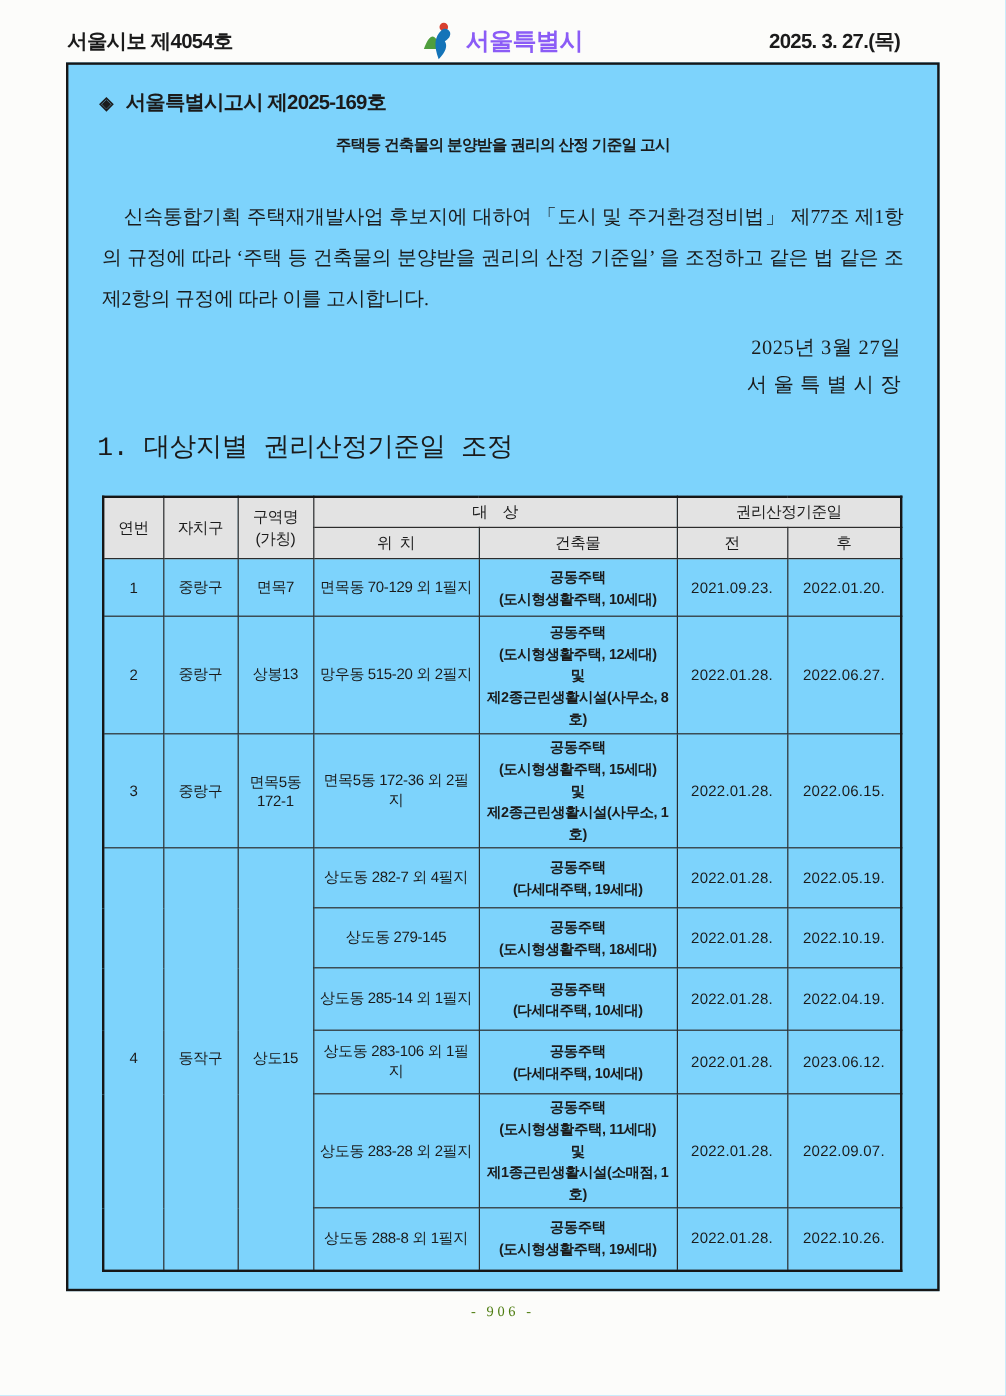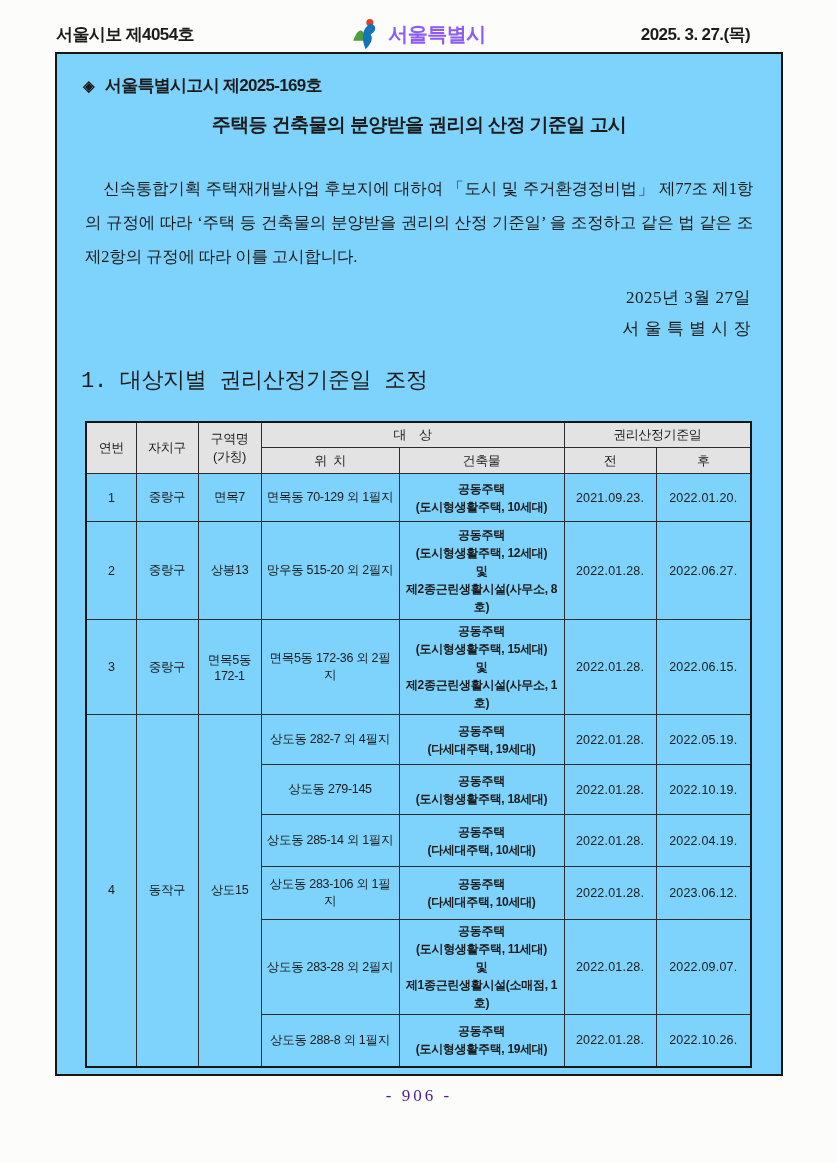--- a/index.html
+++ b/index.html
@@ -22,21 +22,21 @@
   .m-city { font-weight:bold; font-size:20px; letter-spacing:-0.5px; color:#8b5cf6; }
   .logo { width:34px; height:34px; display:block; }
   
   .doc-box {
     margin:0 55px; height:1024px;
     border:2.5px solid #161616;
     background:#7dd3fc;
   }
   .notice-no { margin:20px 0 0 26px; font-size:17px; font-weight:bold; letter-spacing:-0.7px; }
   .diamond { margin-right:11px; font-size:15px; }
-  .notice-title { text-align:center; margin-top:15px; font-size:19px; font-weight:bold; letter-spacing:-0.6px; }
+  .notice-title { text-align:center; margin-top:15px; font-size:13px; font-weight:bold; letter-spacing:-0.6px; }
   .notice-body {
     margin:34px 28px 0 28px;
     font-family:"Liberation Serif", serif;
     font-size:16.5px; line-height:2.05;
     text-align:justify; text-indent:1.1em; letter-spacing:-0.2px;
   }
   .date-block {
     margin:10px 30px 0 0; text-align:right;
     font-family:"Liberation Serif", serif;
     font-size:17px; line-height:1.8; letter-spacing:0.5px;
@@ -57,21 +57,21 @@
   .rights td { font-size:12.5px; letter-spacing:-0.3px; }
   td.building { font-size:12px; line-height:1.5;font-weight:bold; }
   td.datecell { letter-spacing:0.2px; }
   tr.hh { height:26px; }
   tr.h48 { height:48px; } tr.h98 { height:98px; } tr.h92 { height:92px; }
   tr.h50 { height:50px; } tr.h52 { height:52px; } tr.h53 { height:53px; } tr.h90 { height:90px; }
   
   .page-number {
     text-align:center; margin-top:10px;
     font-family:"Liberation Serif", serif;
-    font-size:17px; letter-spacing:3px; color:#4c1d95;
+    font-size:12px; letter-spacing:3px; color:#4d7c0f;
   }
 </style>
 </head>
 <body>
 
 <div class="masthead">
   <div class="m-left">서울시보 제4054호</div>
   <div class="m-center">
     <svg class="logo" viewBox="0 0 40 40" aria-hidden="true">
       <path d="M5 28 C 9 17, 13 13.5, 16.5 17.5 C 18.5 20, 19.8 23.5, 20.8 28 Z" fill="#4f9e3d"></path>

